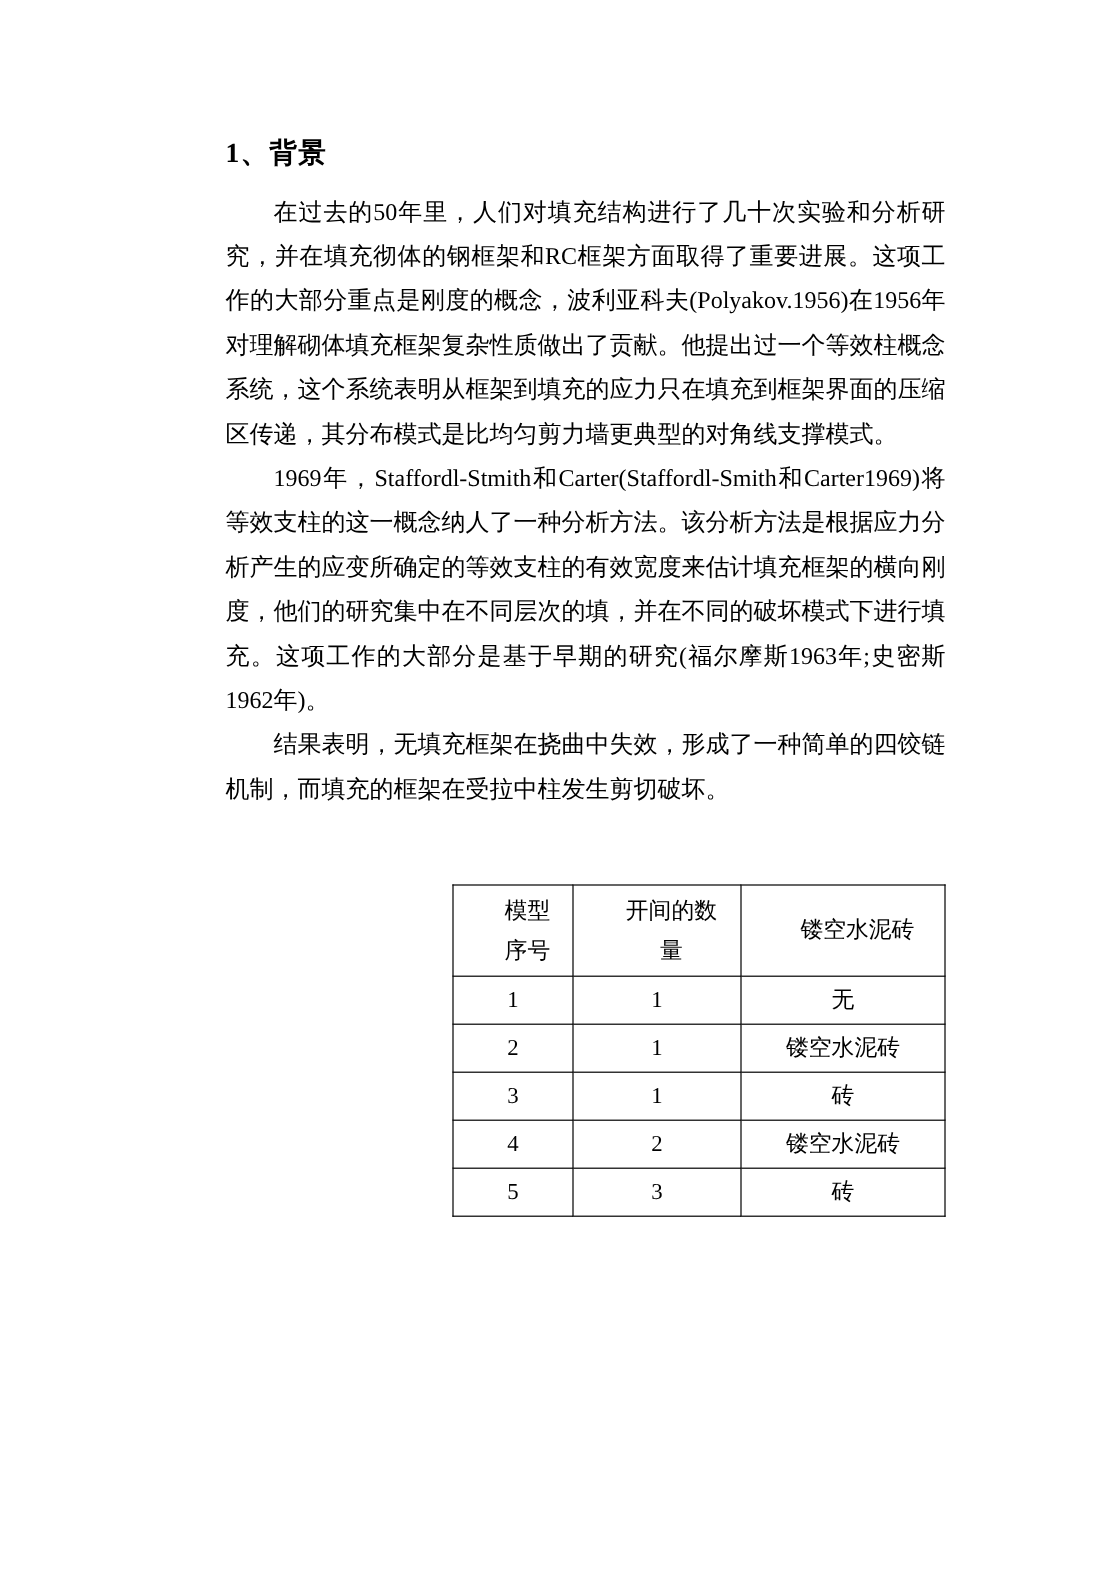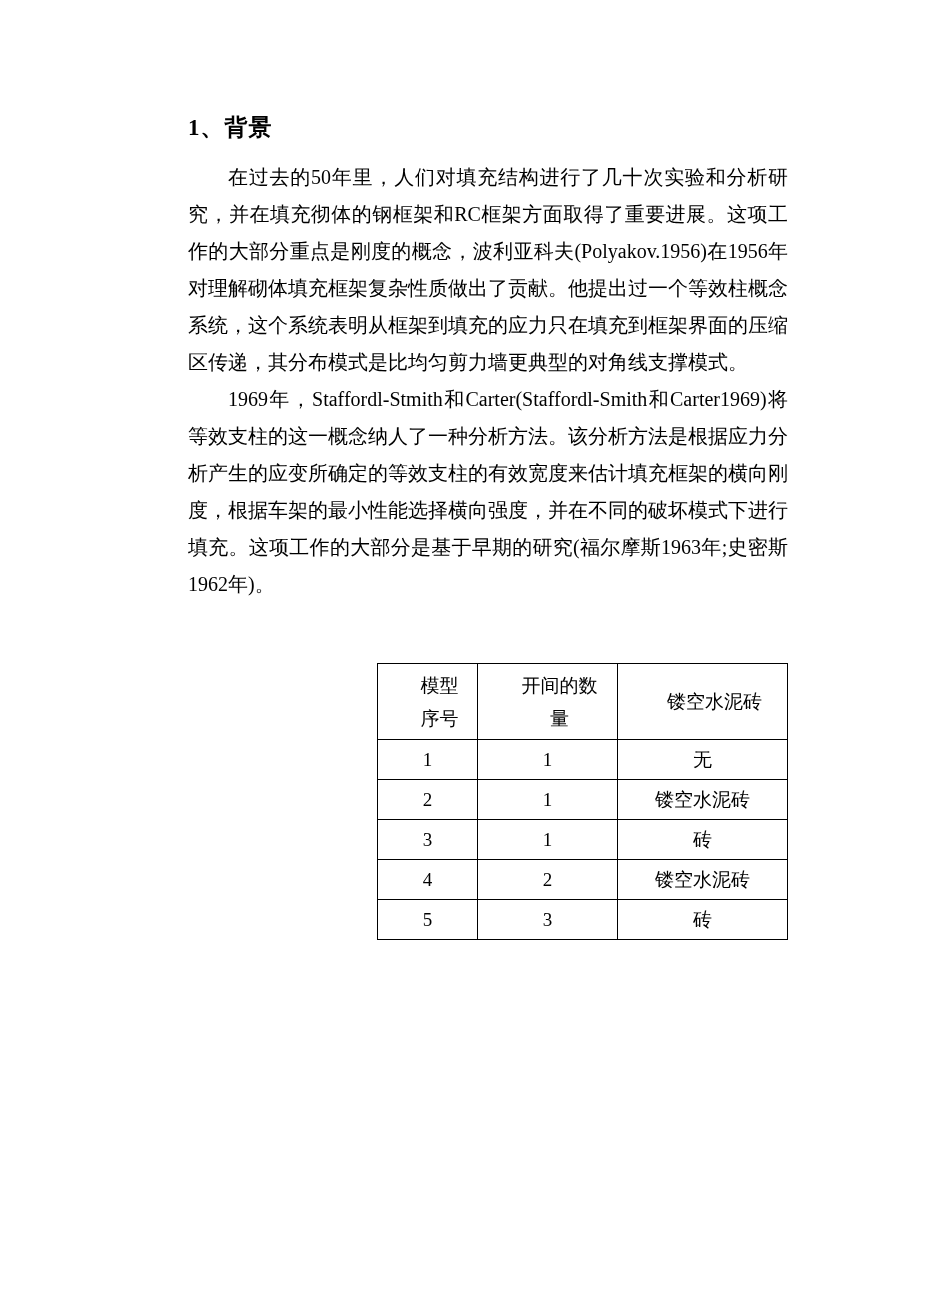--- a/index.html
+++ b/index.html
@@ -57,22 +57,23 @@
 </head>
 <body>
 
 <div class="page">
   <div class="content">
 
     <h1 class="doc-heading">1、背景</h1>
 
     <p class="doc-paragraph">在过去的50年里，人们对填充结构进行了几十次实验和分析研究，并在填充彻体的钢框架和RC框架方面取得了重要进展。这项工作的大部分重点是刚度的概念，波利亚科夫(Polyakov.1956)在1956年对理解砌体填充框架复杂性质做出了贡献。他提出过一个等效柱概念系统，这个系统表明从框架到填充的应力只在填充到框架界面的压缩区传递，其分布模式是比均匀剪力墙更典型的对角线支撑模式。</p>
 
-    <p class="doc-paragraph">1969年，Staffordl-Stmith和Carter(Staffordl-Smith和Carter1969)将等效支柱的这一概念纳人了一种分析方法。该分析方法是根据应力分析产生的应变所确定的等效支柱的有效宽度来估计填充框架的横向刚度，根据车架的最小性能选择横向强度，并在不同的破坏模式下进行填充。这项工作的大部分是基于早期的研究(福尔摩斯1963年;史密斯1962年)。</p>
+    <p class="doc-paragraph">1969年，Staffordl-Stmith和Carter(Staffordl-Smith和Carter1969)将等效支柱的这一概念纳人了一种分析方法。该分析方法是根据应力分析产生的应变所确定的等效支柱的有效宽度来估计填充框架的横向刚度，他们的研究集中在不同层次的填，并在不同的破坏模式下进行填充。这项工作的大部分是基于早期的研究(福尔摩斯1963年;史密斯1962年)。</p>
 
+    <p class="doc-paragraph">结果表明，无填充框架在挠曲中失效，形成了一种简单的四饺链机制，而填充的框架在受拉中柱发生剪切破坏。</p>
 
     <div class="doc-table-wrap">
       <table class="doc-table">
         <colgroup>
           <col class="col-model">
           <col class="col-bays">
           <col class="col-infill">
         </colgroup>
         <thead>
           <tr>

